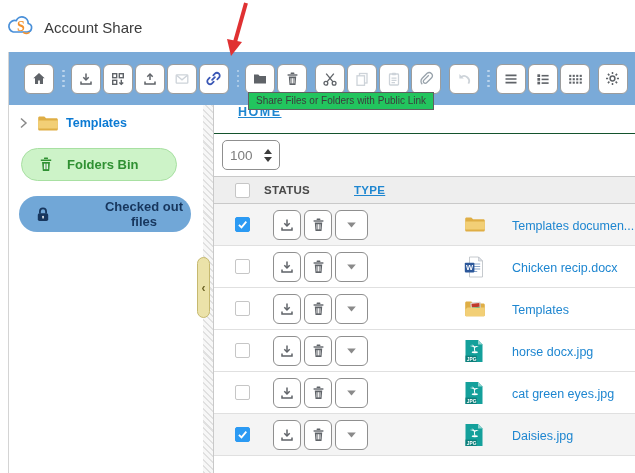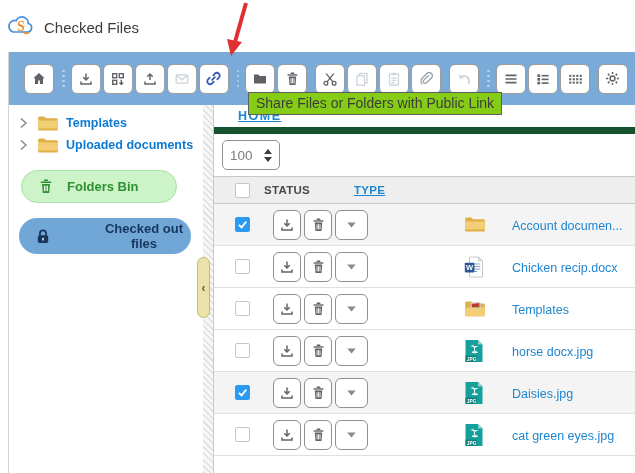--- a/index.html
+++ b/index.html
@@ -23,22 +23,22 @@
   .tbtn { flex:0 0 auto; width:30px; height:30px; background:#fff; border:1px solid #9c9c9c; border-radius:6px;
           display:flex; align-items:center; justify-content:center; margin-right:2px; cursor:pointer; }
   .tbtn.gap { margin-left:6px; }
   .tone-dark  { color:#5f6368; }
   .tone-light { color:#cdd3d9; }
   .tone-mid   { color:#98a2ab; }
   .tone-accent{ color:var(--accent-link); }
   .sep { display:flex; flex-direction:column; gap:2.5px; margin:0 6px; flex:0 0 auto; }
   .sep i { width:2.5px; height:2.5px; border-radius:50%; background:#bcd4ec; }
   
-  .tooltip { position:absolute; left:248px; top:92px; z-index:50; background:#84cc16; border:1px solid #5f5f5f;
-             padding:2px 7px 3px 7px; font-size:14px; color:#3c3c3c; white-space:nowrap; }
+  .tooltip { position:absolute; left:248px; top:92px; z-index:50; background:#22c55e; border:1px solid #5f5f5f;
+             padding:2px 7px 3px 7px; font-size:10px; color:#3c3c3c; white-space:nowrap; }
   .annotation { position:absolute; left:0; top:0; z-index:60; pointer-events:none; }
   
   .content { position:absolute; left:0; top:53px; right:0; bottom:0; display:flex; }
   .sidebar { width:194px; background:#fff; padding-top:7px; }
   .tree-item { display:flex; align-items:center; height:22px; padding-left:10px; cursor:pointer; }
   .tree-chevron { width:14px; display:flex; align-items:center; }
   .tree-folder { margin-left:4px; display:flex; align-items:center; }
   .tree-label { margin-left:7px; font-size:12.5px; font-weight:bold; color:var(--sidebar-link); }
   .pill { display:flex; align-items:center; border:none; border-radius:18px; cursor:pointer;
           font-family:"Liberation Sans", sans-serif; font-size:13px; font-weight:bold; padding-left:16px; gap:13px; }
@@ -49,21 +49,21 @@
   .pill .picon { display:flex; align-items:center; }
   
   .splitter { position:relative; width:10px;
       background:repeating-linear-gradient(45deg,#e0e0e0 0 1.5px,#f7f7f7 1.5px 4.5px); }
   .splitter-handle { position:absolute; left:-6px; top:152px; width:13px; height:61px; z-index:10;
       background:#ebe2a9; border:1px solid #c6b96f; border-radius:7px;
       display:flex; align-items:center; justify-content:center;
       color:#6e6426; font-size:12px; font-weight:bold; cursor:pointer; }
   
   .main { flex:1; border-left:1px solid #c9c9c9; background:#fff; min-width:0; }
-  .breadcrumb-bar { height:29px; border-bottom:7px solid #14532d; display:flex; align-items:center; padding-left:24px; }
+  .breadcrumb-bar { height:29px; border-bottom:1px solid #14532d; display:flex; align-items:flex-start; padding-left:24px; }
   .home-link { color:var(--blue-text); font-size:12.5px; font-weight:600; letter-spacing:1.5px;
                text-decoration:underline; cursor:pointer; }
   .pagesize-bar { height:43px; border-bottom:1px solid #c9c9c9; display:flex; align-items:center; padding-left:8px; }
   .spinner { width:58px; height:30px; border:1px solid #8f8f8f; border-radius:5px; background:#fff;
              display:flex; align-items:center; justify-content:space-between; padding:0 7px; }
   .spinner .val { color:#7d7d7d; font-size:13.5px; }
   .spin-arrows { display:flex; flex-direction:column; gap:3px; }
   .spin-arrows span { cursor:pointer; line-height:0; display:block; }
   
   .thead { height:27px; background:#eeeeee; border-bottom:1px solid #c9c9c9; display:flex; align-items:center;
@@ -91,21 +91,21 @@
 <div class="page" style="--toolbar-bg: #7aaad8; --blue-text: #1e86d0; --sidebar-link: #0c7ad3; --checkbox-blue: #2b9af3; --pill-blue: #71a7d7; --pill-blue-text: #17365d; --green-bg: #cdf3c8; --green-border: #a8e0a2; --green-text: #2f9032; --arrow-red: #e03132; --accent-link: #3a57b5;">
 
   <div class="app-header">
     <span class="logo">
       <svg width="32" height="24" viewBox="0 0 32 24">
         <path d="M8.2 18h14a4.3 4.3 0 0 0 1-8.5A6.2 6.2 0 0 0 11.3 6.7 5.2 5.2 0 0 0 8.2 18z" fill="none" stroke="#4a90d9" stroke-width="1.7" stroke-linejoin="round"></path>
         <text x="12" y="17" font-size="14" font-weight="bold" fill="#f2912d" font-family="Liberation Serif, serif">S</text>
         <path d="M18.5 18.6q3 1.6 5.6 0" stroke="#f2912d" stroke-width="1.5" fill="none" stroke-linecap="round"></path>
       </svg>
     </span>
-    <span class="app-title">Checked Files</span>
+    <span class="app-title">Account Share</span>
   </div>
 
   <div class="frame">
     <div class="toolbar" id="toolbar">
         <div class="tbtn">
           <span class="tone-dark" style="display: flex; align-items: center;">
             <svg width="16" height="16" viewBox="0 0 16 16">
               <path d="M8 2.1 2.3 7.3h1.7V13h3.1V9.5h1.8V13H12V7.3h1.7z" fill="currentColor"></path>
             </svg>
           </span>
@@ -319,34 +319,20 @@
                   <path d="M2 1.5 7 6l-5 4.5" fill="none" stroke="#8a8a8a" stroke-width="1.5"></path>
                 </svg>
               </span>
               <span class="tree-folder" style="display: flex; align-items: center;">
                 <svg width="22" height="17" viewBox="0 0 22 17">
                   <path d="M1.2 2.8c0-.8.6-1.4 1.4-1.4h4.7l1.8 1.9h10.3c.8 0 1.4.6 1.4 1.4v9.5c0 .8-.6 1.4-1.4 1.4H2.6c-.8 0-1.4-.6-1.4-1.4z" fill="#dfae45"></path>
                   <path d="M1.2 5.6h19.6v6.6c0 .8-.6 1.4-1.4 1.4H2.6c-.8 0-1.4-.6-1.4-1.4z" fill="#f2cf76"></path>
                 </svg>
               </span>
               <span class="tree-label">Templates</span>
-            </div>
-            <div class="tree-item">
-              <span class="tree-chevron" style="display: flex; align-items: center;">
-                <svg width="9" height="12" viewBox="0 0 9 12">
-                  <path d="M2 1.5 7 6l-5 4.5" fill="none" stroke="#8a8a8a" stroke-width="1.5"></path>
-                </svg>
-              </span>
-              <span class="tree-folder" style="display: flex; align-items: center;">
-                <svg width="22" height="17" viewBox="0 0 22 17">
-                  <path d="M1.2 2.8c0-.8.6-1.4 1.4-1.4h4.7l1.8 1.9h10.3c.8 0 1.4.6 1.4 1.4v9.5c0 .8-.6 1.4-1.4 1.4H2.6c-.8 0-1.4-.6-1.4-1.4z" fill="#dfae45"></path>
-                  <path d="M1.2 5.6h19.6v6.6c0 .8-.6 1.4-1.4 1.4H2.6c-.8 0-1.4-.6-1.4-1.4z" fill="#f2cf76"></path>
-                </svg>
-              </span>
-              <span class="tree-label">Uploaded documents</span>
             </div>
           </div>
         <div id="pills">
             <button class="pill green">
               <span class="picon" style="display: flex; align-items: center; color: rgb(47, 144, 50);">
                 <svg width="16" height="17" viewBox="0 0 15 16">
                   <g fill="currentColor">
                     <rect x="5.6" y="1.4" width="3.8" height="1.5" rx="0.5"></rect>
                     <rect x="2.6" y="3.3" width="9.8" height="1.4"></rect>
                     <path d="M3.8 5.6h7.4l-.7 8.5H4.5z"></path>
@@ -450,21 +436,21 @@
               </div>
               <div class="col-status"></div>
               <div class="col-type">
                 <span style="display: flex; align-items: center;">
                   <svg width="22" height="17" viewBox="0 0 22 17">
                     <path d="M1.2 2.8c0-.8.6-1.4 1.4-1.4h4.7l1.8 1.9h10.3c.8 0 1.4.6 1.4 1.4v9.5c0 .8-.6 1.4-1.4 1.4H2.6c-.8 0-1.4-.6-1.4-1.4z" fill="#dfae45"></path>
                     <path d="M1.2 5.6h19.6v6.6c0 .8-.6 1.4-1.4 1.4H2.6c-.8 0-1.4-.6-1.4-1.4z" fill="#f2cf76"></path>
                   </svg>
                 </span>
               </div>
-              <div class="col-name"><a class="file-link">Account documen...</a></div>
+              <div class="col-name"><a class="file-link">Templates documen...</a></div>
             </div>
             <div class="trow">
               <div class="col-check">
                 <span class="checkbox"></span>
               </div>
               <div class="col-actions">
                 <div class="abtn">
                   <span style="display: flex; align-items: center;">
                     <svg width="16" height="16" viewBox="0 0 16 16">
                       <g fill="none" stroke="currentColor" stroke-width="1.5">
@@ -624,27 +610,23 @@
                       <path d="M10.4 7.7c-.5-1.3-1.5-2-2.9-2.2 1 .8 1.8 1.7 2.3 2.7z"></path>
                       <ellipse cx="10.8" cy="13.3" rx="3.2" ry="1"></ellipse>
                     </g>
                     <rect x="1.5" y="16.6" width="11.2" height="6.4" fill="#0c7f7b"></rect>
                     <text x="2.8" y="21.7" font-size="4.8" font-weight="bold" fill="#fff" font-family="Liberation Sans, sans-serif">JPG</text>
                   </svg>
                 </span>
               </div>
               <div class="col-name"><a class="file-link">horse docx.jpg</a></div>
             </div>
-            <div class="trow selected">
+            <div class="trow">
               <div class="col-check">
-                <span class="checkbox checked">
-                  <svg width="11" height="11" viewBox="0 0 11 11">
-                    <path d="M1.9 5.8 4.5 8.4 9.3 2.7" fill="none" stroke="#fff" stroke-width="1.8"></path>
-                  </svg>
-                </span>
+                <span class="checkbox"></span>
               </div>
               <div class="col-actions">
                 <div class="abtn">
                   <span style="display: flex; align-items: center;">
                     <svg width="16" height="16" viewBox="0 0 16 16">
                       <g fill="none" stroke="currentColor" stroke-width="1.5">
                         <path d="M8 2.5v6"></path>
                         <path d="M5.3 6.3 8 9l2.7-2.7"></path>
                         <path d="M3 10.5v2.6h10v-2.6"></path>
                       </g>
@@ -686,25 +668,29 @@
                       <path d="M10.5 7.7C9.2 6.6 7.6 6.4 5.9 7.1c1.6.1 3 .6 4.3 1.5z"></path>
                       <path d="M10.3 7.6c1.4-.9 2.9-.9 4.5-.1-1.6.2-2.9.6-4.1 1.4z"></path>
                       <path d="M10.4 7.7c-.5-1.3-1.5-2-2.9-2.2 1 .8 1.8 1.7 2.3 2.7z"></path>
                       <ellipse cx="10.8" cy="13.3" rx="3.2" ry="1"></ellipse>
                     </g>
                     <rect x="1.5" y="16.6" width="11.2" height="6.4" fill="#0c7f7b"></rect>
                     <text x="2.8" y="21.7" font-size="4.8" font-weight="bold" fill="#fff" font-family="Liberation Sans, sans-serif">JPG</text>
                   </svg>
                 </span>
               </div>
-              <div class="col-name"><a class="file-link">Daisies.jpg</a></div>
+              <div class="col-name"><a class="file-link">cat green eyes.jpg</a></div>
             </div>
-            <div class="trow">
+            <div class="trow selected">
               <div class="col-check">
-                <span class="checkbox"></span>
+                <span class="checkbox checked">
+                  <svg width="11" height="11" viewBox="0 0 11 11">
+                    <path d="M1.9 5.8 4.5 8.4 9.3 2.7" fill="none" stroke="#fff" stroke-width="1.8"></path>
+                  </svg>
+                </span>
               </div>
               <div class="col-actions">
                 <div class="abtn">
                   <span style="display: flex; align-items: center;">
                     <svg width="16" height="16" viewBox="0 0 16 16">
                       <g fill="none" stroke="currentColor" stroke-width="1.5">
                         <path d="M8 2.5v6"></path>
                         <path d="M5.3 6.3 8 9l2.7-2.7"></path>
                         <path d="M3 10.5v2.6h10v-2.6"></path>
                       </g>
@@ -746,21 +732,21 @@
                       <path d="M10.5 7.7C9.2 6.6 7.6 6.4 5.9 7.1c1.6.1 3 .6 4.3 1.5z"></path>
                       <path d="M10.3 7.6c1.4-.9 2.9-.9 4.5-.1-1.6.2-2.9.6-4.1 1.4z"></path>
                       <path d="M10.4 7.7c-.5-1.3-1.5-2-2.9-2.2 1 .8 1.8 1.7 2.3 2.7z"></path>
                       <ellipse cx="10.8" cy="13.3" rx="3.2" ry="1"></ellipse>
                     </g>
                     <rect x="1.5" y="16.6" width="11.2" height="6.4" fill="#0c7f7b"></rect>
                     <text x="2.8" y="21.7" font-size="4.8" font-weight="bold" fill="#fff" font-family="Liberation Sans, sans-serif">JPG</text>
                   </svg>
                 </span>
               </div>
-              <div class="col-name"><a class="file-link">cat green eyes.jpg</a></div>
+              <div class="col-name"><a class="file-link">Daisies.jpg</a></div>
             </div>
           </div>
       </div>
     </div>
   </div>
 
   <div class="tooltip">Share Files or Folders with Public Link</div>
 
   <svg class="annotation" width="635" height="473">
     <line x1="246" y1="3" x2="235" y2="42" stroke="var(--arrow-red)" stroke-width="4"></line>

